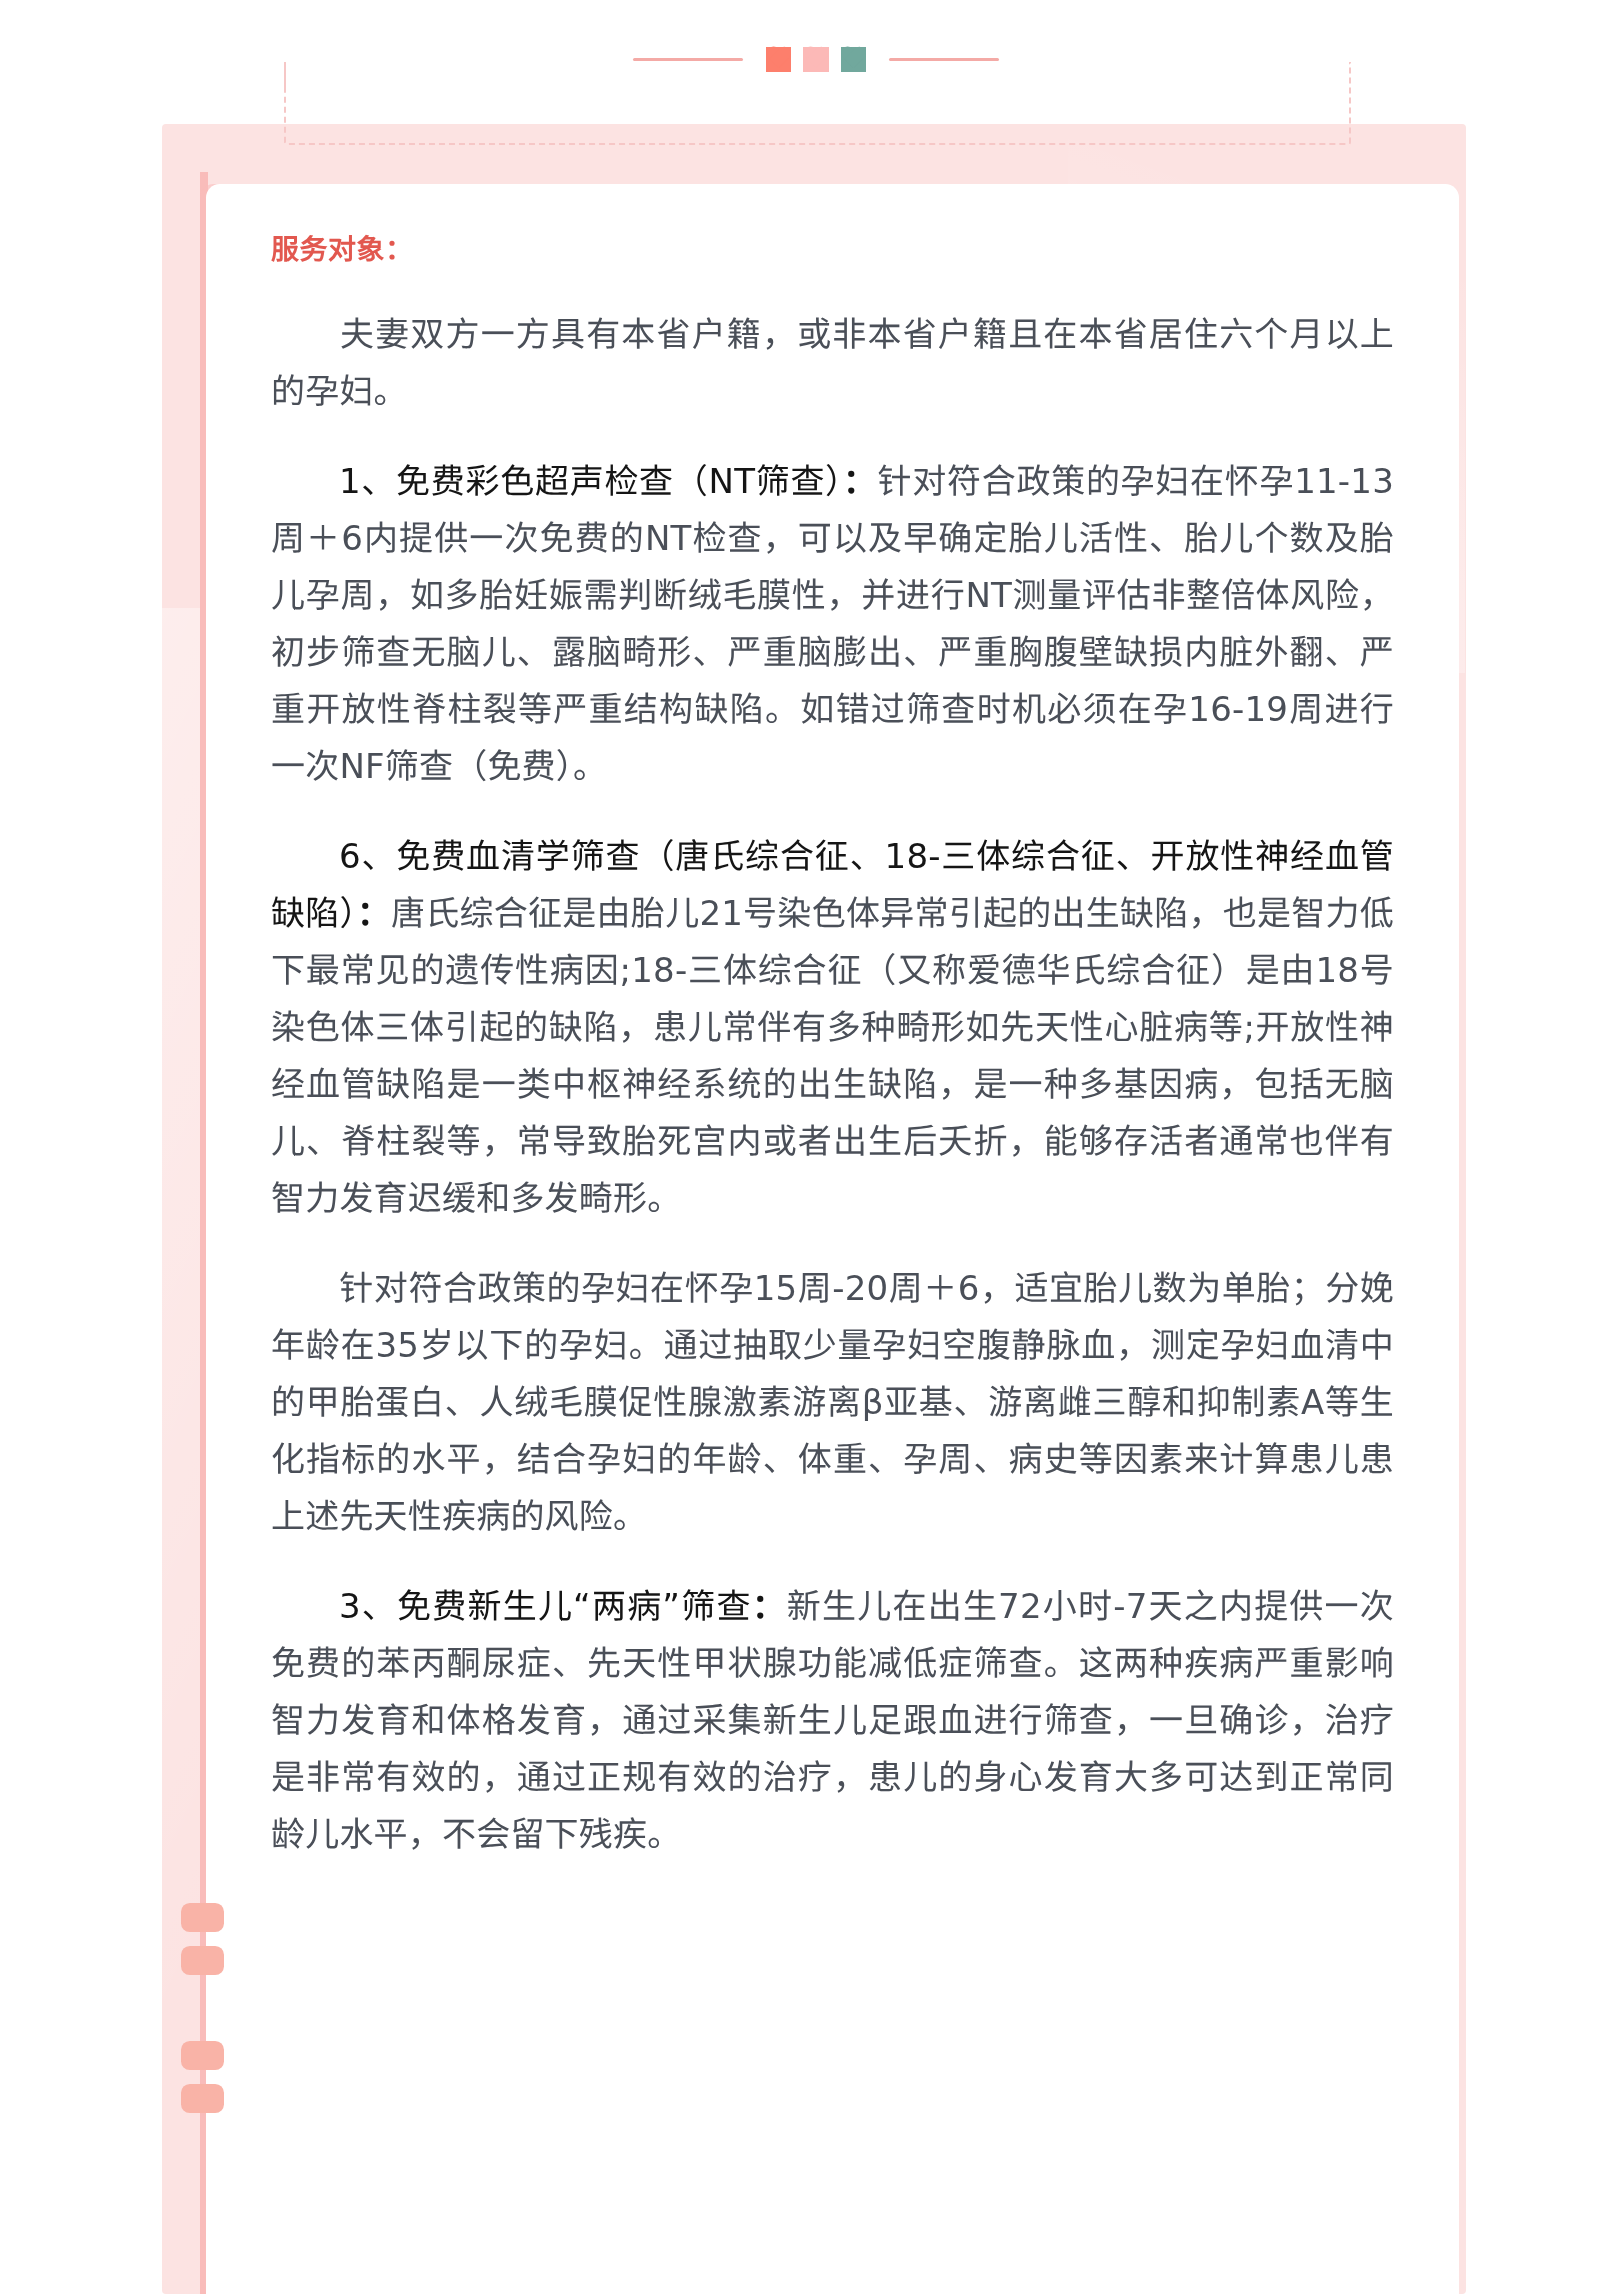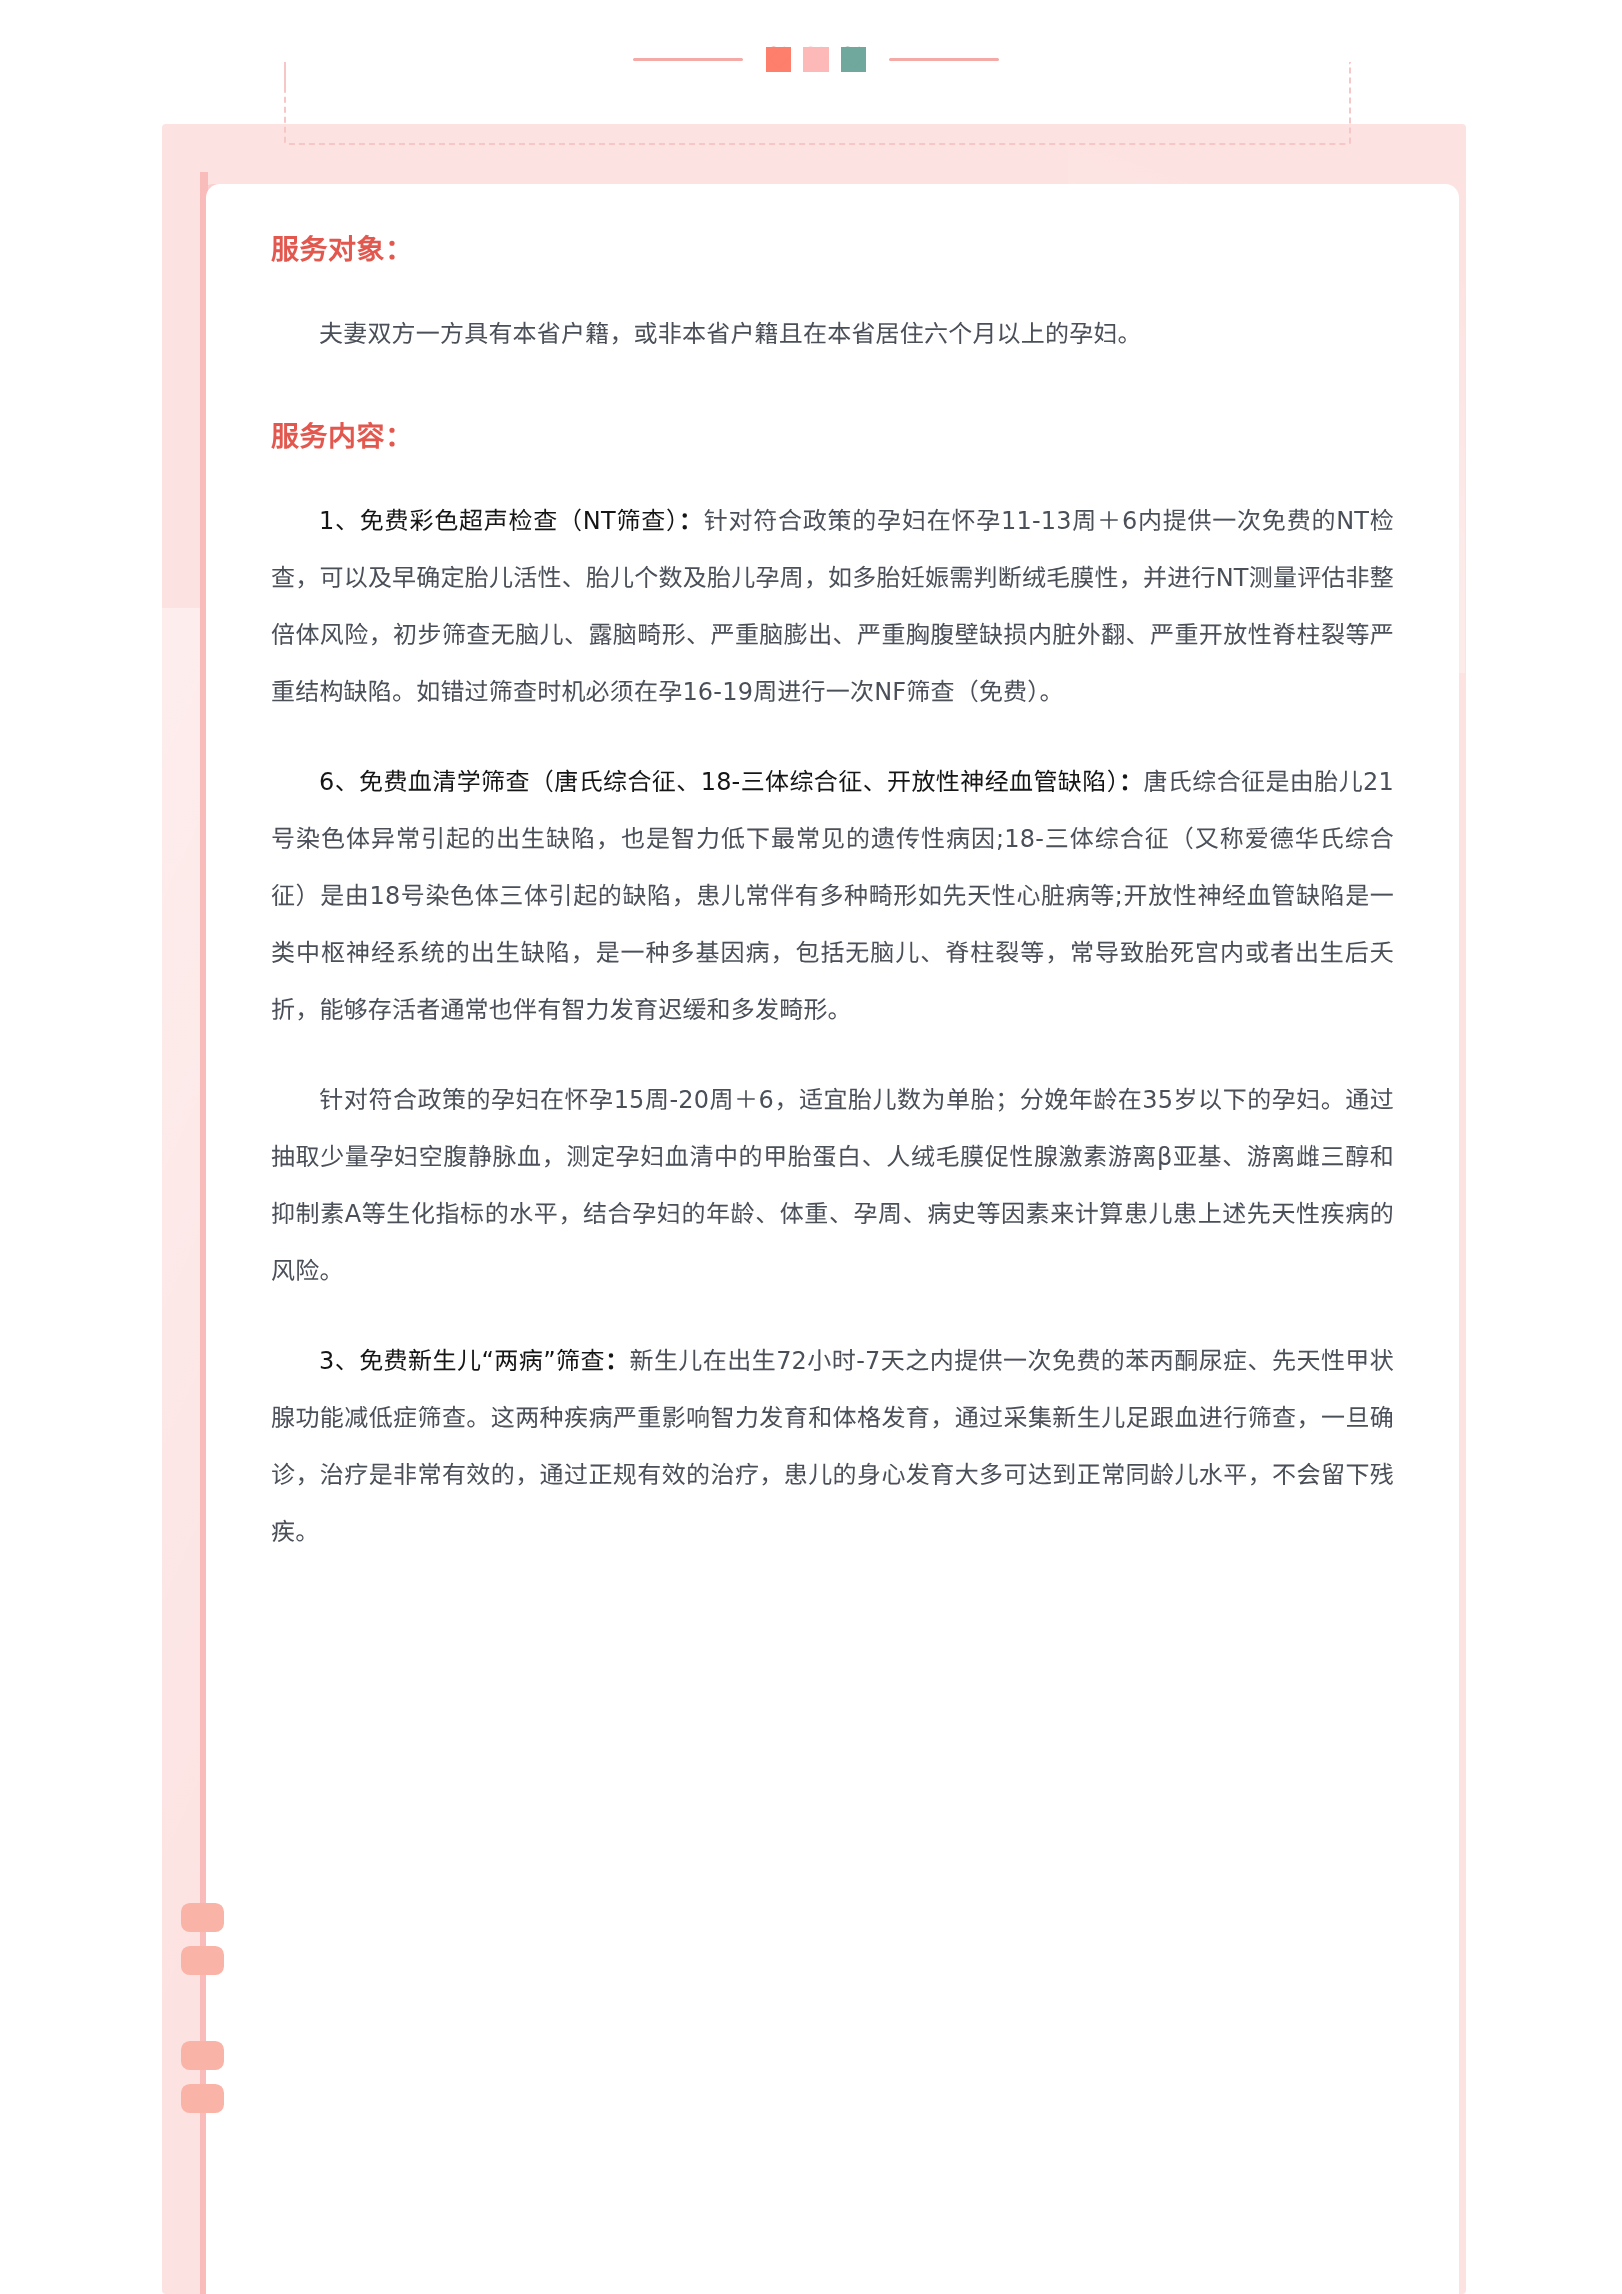--- a/index.html
+++ b/index.html
@@ -143,21 +143,21 @@
     font-weight: bold;
     line-height: 1.5;
     letter-spacing: 0.5px;
     margin: 0 0 35px 0;
     font-family: "DejaVu Sans", "Liberation Sans", sans-serif;
   }
   .section-title.spaced-top { margin-top: 53px; }
 
   p.body {
     color: #4a4f58;
-    font-size: 24px;
+    font-size: 34px;
     line-height: 57px;
     margin: 0 0 33px 0;
     text-align: justify;
     text-justify: inter-ideograph;
     letter-spacing: 0.2px;
     font-family: "DejaVu Sans", "Liberation Sans", sans-serif;
   }
   p.body .indent { display: inline-block; width: 2em; }
   p.body b, p.body .lead {
     color: #151515;
@@ -209,21 +209,20 @@
 
   <div class="left-strip"></div>
 
   <div class="card">
     <div class="card-inner">
 
       <h2 class="section-title">服务对象：</h2>
 
       <p class="body"><span class="indent"></span><span>夫妻双方一方具有本省户籍，或非本省户籍且在本省居住六个月以上的孕妇。</span></p>
 
-      <h2 class="section-title spaced-top">服务内容：</h2>
 
       <p class="body"><span class="indent"></span><span class="lead">1、免费彩色超声检查（NT筛查）</span><span class="colon">：</span><span>针对符合政策的孕妇在怀孕11-13周＋6内提供一次免费的NT检查，可以及早确定胎儿活性、胎儿个数及胎儿孕周，如多胎妊娠需判断绒毛膜性，并进行NT测量评估非整倍体风险，初步筛查无脑儿、露脑畸形、严重脑膨出、严重胸腹壁缺损内脏外翻、严重开放性脊柱裂等严重结构缺陷。如错过筛查时机必须在孕16-19周进行一次NF筛查（免费）。</span></p>
 
       <p class="body"><span class="indent"></span><span class="lead">6、免费血清学筛查（唐氏综合征、18-三体综合征、开放性神经血管缺陷）</span><span class="colon">：</span><span>唐氏综合征是由胎儿21号染色体异常引起的出生缺陷，也是智力低下最常见的遗传性病因;18-三体综合征（又称爱德华氏综合征）是由18号染色体三体引起的缺陷，患儿常伴有多种畸形如先天性心脏病等;开放性神经血管缺陷是一类中枢神经系统的出生缺陷，是一种多基因病，包括无脑儿、脊柱裂等，常导致胎死宫内或者出生后夭折，能够存活者通常也伴有智力发育迟缓和多发畸形。</span></p>
 
       <p class="body"><span class="indent"></span><span>针对符合政策的孕妇在怀孕15周-20周＋6，适宜胎儿数为单胎；分娩年龄在35岁以下的孕妇。通过抽取少量孕妇空腹静脉血，测定孕妇血清中的甲胎蛋白、人绒毛膜促性腺激素游离β亚基、游离雌三醇和抑制素A等生化指标的水平，结合孕妇的年龄、体重、孕周、病史等因素来计算患儿患上述先天性疾病的风险。</span></p>
 
       <p class="body"><span class="indent"></span><span class="lead">3、免费新生儿“两病”筛查</span><span class="colon">：</span><span>新生儿在出生72小时-7天之内提供一次免费的苯丙酮尿症、先天性甲状腺功能减低症筛查。这两种疾病严重影响智力发育和体格发育，通过采集新生儿足跟血进行筛查，一旦确诊，治疗是非常有效的，通过正规有效的治疗，患儿的身心发育大多可达到正常同龄儿水平，不会留下残疾。</span></p>
 
     </div>

